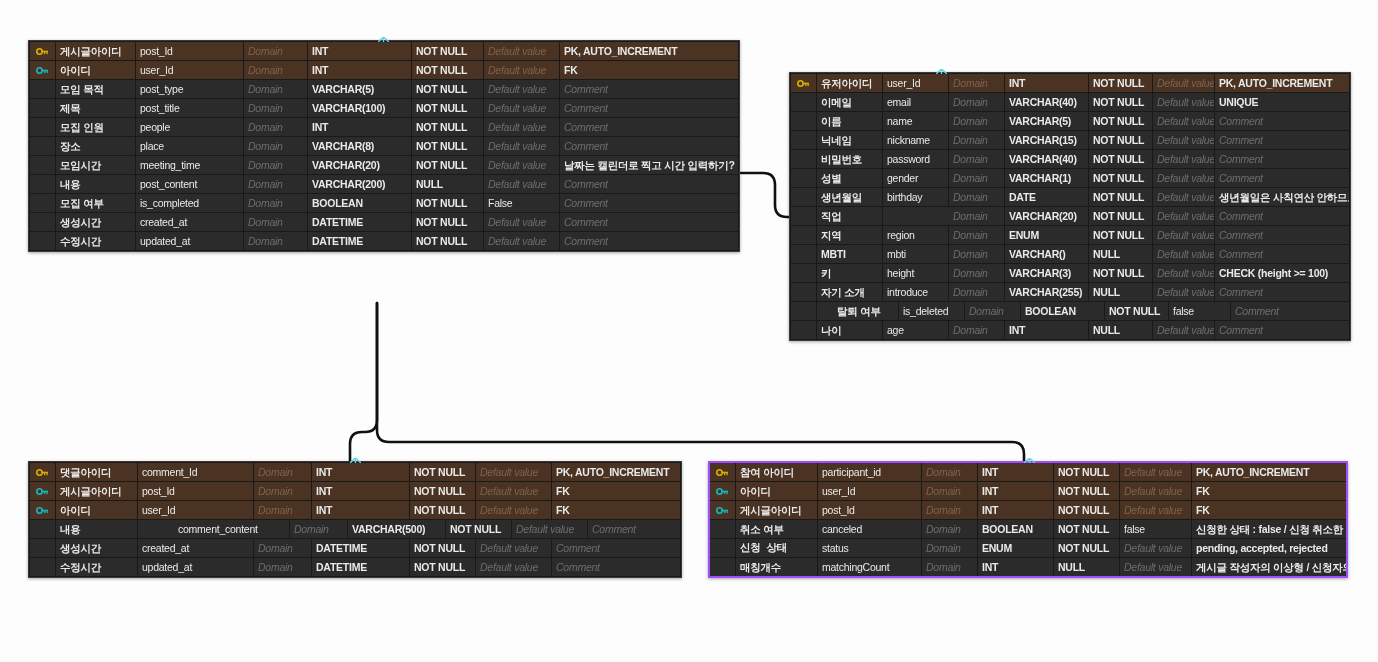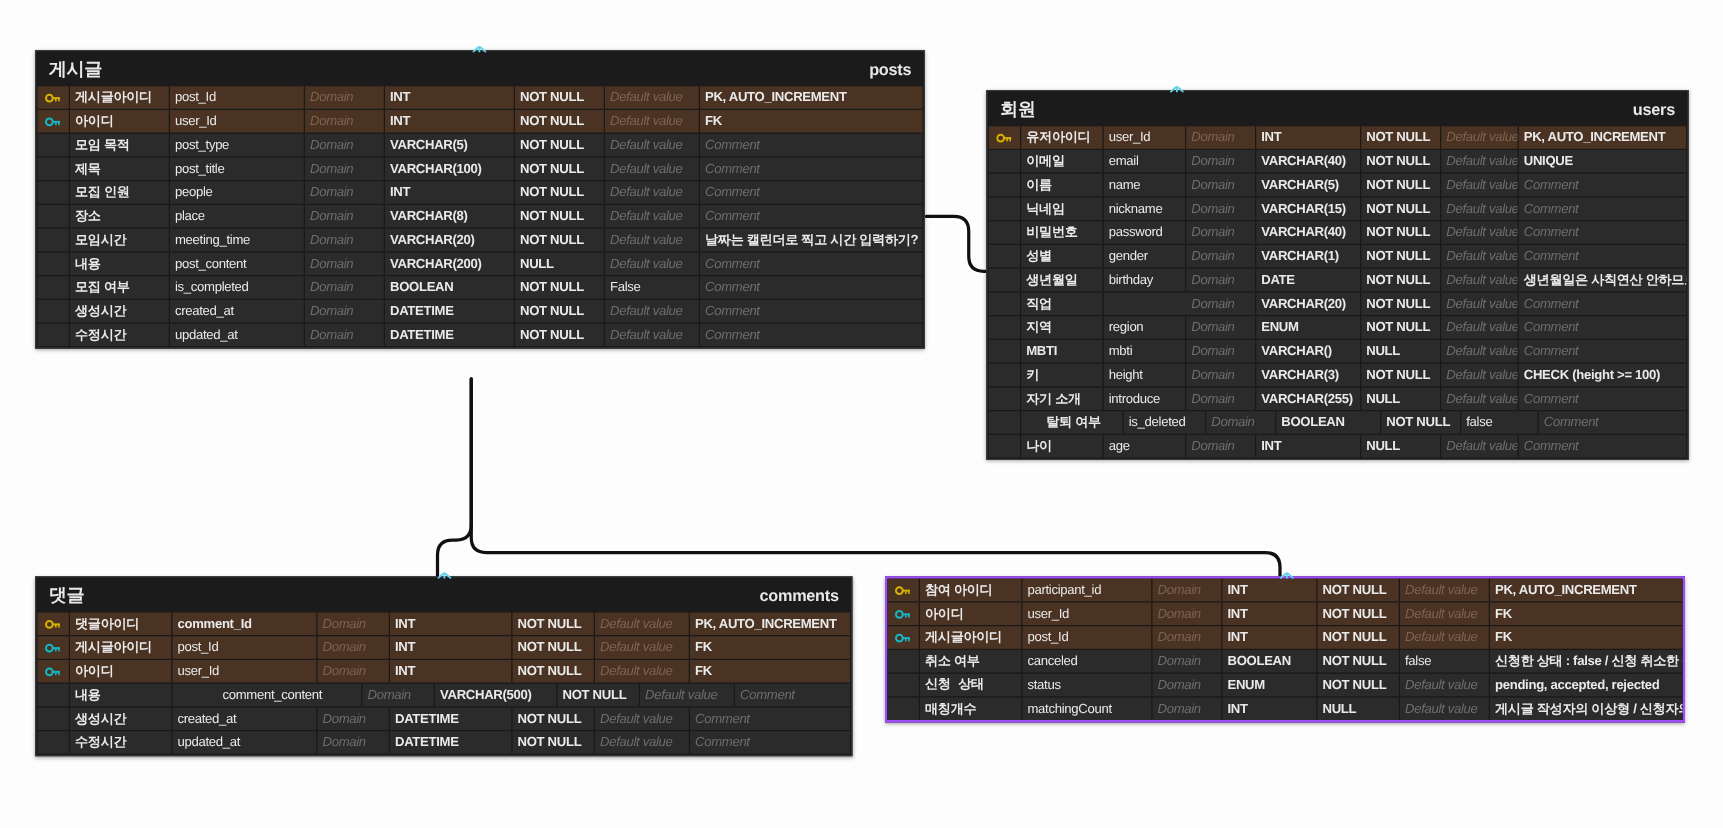--- a/index.html
+++ b/index.html
@@ -67,24 +67,20 @@
 <body>
 
 <div id="canvas">
   <svg class="links" viewBox="0 0 1378 662" xmlns="http://www.w3.org/2000/svg">
       <path d="M 741 173 L 763 173 Q 775 173 775 185 L 775 205 Q 775 217 787 217 L 789 217" fill="none" stroke="#111111" stroke-width="2.6" stroke-linecap="round"></path>
       <path d="M 377 303 L 377 420 Q 377 432 365 432 L 362 432 Q 350 432 350 444 L 350 461" fill="none" stroke="#111111" stroke-width="2.6" stroke-linecap="round"></path>
       <path d="M 377 303 L 377 430 Q 377 442 389 442 L 1012 442 Q 1024 442 1024 454 L 1024 461" fill="none" stroke="#111111" stroke-width="2.6" stroke-linecap="round"></path>
     </svg>
   <div id="tables-layer">
       <div class="table" style="left: 28px; top: 40px; width: 712px;">
-        <div class="tbl-header">
-          <div class="tbl-title">게시글</div>
-          <div class="tbl-name">posts</div>
-        </div>
         <div class="rows">
           <div class="row key">
             <div class="cell c-key" style="width: 26px; flex: 0 0 26px;">
               <svg class="keyicon" viewBox="0 0 26 16" xmlns="http://www.w3.org/2000/svg">
                 <circle cx="7" cy="8" r="5.4" fill="none" stroke="#d8b000" stroke-width="3.2"></circle>
                 <circle cx="7" cy="8" r="1.5" fill="#4a3322"></circle>
                 <rect x="11" y="6.4" width="13" height="3.2" fill="#d8b000"></rect>
                 <rect x="16" y="9.2" width="2.6" height="4" fill="#d8b000"></rect>
                 <rect x="21" y="9.2" width="2.6" height="4" fill="#d8b000"></rect>
               </svg>
@@ -201,24 +197,20 @@
             <div class="cell c-name" style="width: 108px; flex: 0 0 108px;">updated_at</div>
             <div class="cell c-dom muted" style="width: 64px; flex: 0 0 64px;">Domain</div>
             <div class="cell c-type" style="width: 104px; flex: 0 0 104px;">DATETIME</div>
             <div class="cell c-null" style="width: 72px; flex: 0 0 72px;">NOT NULL</div>
             <div class="cell c-def muted" style="width: 76px; flex: 0 0 76px;">Default value</div>
             <div class="cell c-com muted" style="flex: 1 1 auto;">Comment</div>
           </div>
         </div>
       </div>
       <div class="table" style="left: 789px; top: 72px; width: 562px;">
-        <div class="tbl-header">
-          <div class="tbl-title">회원</div>
-          <div class="tbl-name">users</div>
-        </div>
         <div class="rows">
           <div class="row key">
             <div class="cell c-key" style="width: 26px; flex: 0 0 26px;">
               <svg class="keyicon" viewBox="0 0 26 16" xmlns="http://www.w3.org/2000/svg">
                 <circle cx="7" cy="8" r="5.4" fill="none" stroke="#d8b000" stroke-width="3.2"></circle>
                 <circle cx="7" cy="8" r="1.5" fill="#4a3322"></circle>
                 <rect x="11" y="6.4" width="13" height="3.2" fill="#d8b000"></rect>
                 <rect x="16" y="9.2" width="2.6" height="4" fill="#d8b000"></rect>
                 <rect x="21" y="9.2" width="2.6" height="4" fill="#d8b000"></rect>
               </svg>
@@ -357,37 +349,33 @@
             <div class="cell c-name" style="width: 66px; flex: 0 0 66px;">age</div>
             <div class="cell c-dom muted" style="width: 56px; flex: 0 0 56px;">Domain</div>
             <div class="cell c-type" style="width: 84px; flex: 0 0 84px;">INT</div>
             <div class="cell c-null" style="width: 64px; flex: 0 0 64px;">NULL</div>
             <div class="cell c-def muted" style="width: 62px; flex: 0 0 62px;">Default value</div>
             <div class="cell c-com muted" style="flex: 1 1 auto;">Comment</div>
           </div>
         </div>
       </div>
       <div class="table" style="left: 28px; top: 461px; width: 654px;">
-        <div class="tbl-header">
-          <div class="tbl-title">댓글</div>
-          <div class="tbl-name">comments</div>
-        </div>
         <div class="rows">
           <div class="row key">
             <div class="cell c-key" style="width: 26px; flex: 0 0 26px;">
               <svg class="keyicon" viewBox="0 0 26 16" xmlns="http://www.w3.org/2000/svg">
                 <circle cx="7" cy="8" r="5.4" fill="none" stroke="#d8b000" stroke-width="3.2"></circle>
                 <circle cx="7" cy="8" r="1.5" fill="#4a3322"></circle>
                 <rect x="11" y="6.4" width="13" height="3.2" fill="#d8b000"></rect>
                 <rect x="16" y="9.2" width="2.6" height="4" fill="#d8b000"></rect>
                 <rect x="21" y="9.2" width="2.6" height="4" fill="#d8b000"></rect>
               </svg>
             </div>
             <div class="cell c-kor" style="width: 82px; flex: 0 0 82px;">댓글아이디</div>
-            <div class="cell c-name" style="width: 116px; flex: 0 0 116px; font-weight: bold;">comment_Id</div>
+            <div class="cell c-name" style="width: 116px; flex: 0 0 116px;">comment_Id</div>
             <div class="cell c-dom muted" style="width: 58px; flex: 0 0 58px;">Domain</div>
             <div class="cell c-type" style="width: 98px; flex: 0 0 98px;">INT</div>
             <div class="cell c-null" style="width: 66px; flex: 0 0 66px;">NOT NULL</div>
             <div class="cell c-def muted" style="width: 76px; flex: 0 0 76px;">Default value</div>
             <div class="cell c-com" style="flex: 1 1 auto;">PK, AUTO_INCREMENT</div>
           </div>
           <div class="row key">
             <div class="cell c-key" style="width: 26px; flex: 0 0 26px;">
               <svg class="keyicon" viewBox="0 0 26 16" xmlns="http://www.w3.org/2000/svg">
                 <circle cx="7" cy="8" r="5.4" fill="none" stroke="#14b8c4" stroke-width="3.2"></circle>

